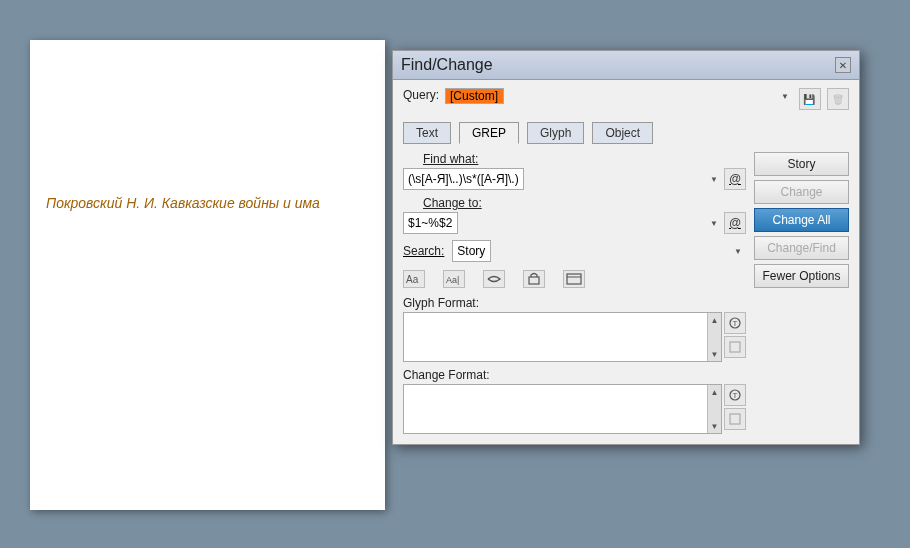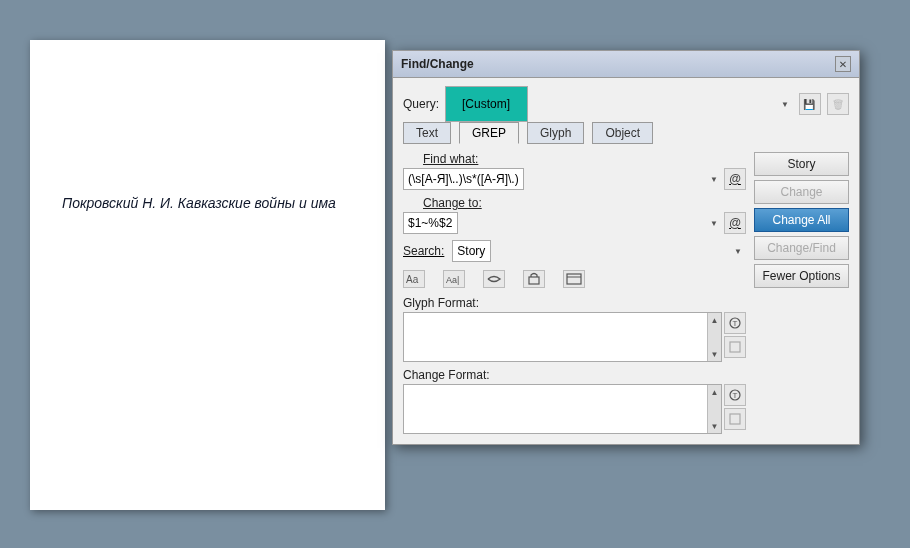--- a/index.html
+++ b/index.html
@@ -28,24 +28,24 @@
       top: 40px;
       width: 355px;
       height: 470px;
       background: white;
       box-shadow: 2px 2px 8px rgba(0,0,0,0.4);
     }
 
     .doc-text {
       position: absolute;
       top: 155px;
-      left: 32px;
+      left: 16px;
       font-style: italic;
       font-size: 14px;
-      color: #0f172a;
+      color: #a16207;
       white-space: nowrap;
     }
 
     
     .dialog {
       position: absolute;
       left: 392px;
       top: 50px;
       width: 468px;
       background: #f0f0f0;
@@ -56,23 +56,23 @@
     .dialog-titlebar {
       background: linear-gradient(to bottom, #d0d8e8 0%, #b8c4d8 100%);
       padding: 5px 8px;
       display: flex;
       justify-content: space-between;
       align-items: center;
       border-bottom: 1px solid #999;
     }
 
     .dialog-title {
-      font-size: 12px;
+      font-size: 16px;
       color: #222;
-      font-weight: bold;
+      font-weight: normal;
     }
 
     .dialog-close-btn {
       width: 16px;
       height: 16px;
       background: #c8d0dc;
       border: 1px solid #888;
       display: flex;
       align-items: center;
       justify-content: center;
@@ -81,37 +81,37 @@
       color: #444;
     }
 
     .dialog-body {
       padding: 8px 10px 10px 10px;
     }
 
     
     .query-row {
       display: flex;
-      align-items: center;
-      margin-bottom: 0;
+      align-items: flex-start;
+      margin-bottom: 12px;
       gap: 6px;
     }
 
     .query-label {
       font-size: 12px;
       color: #222;
     }
 
     .query-select {
       flex: 1;
-      height: 36px;
+      height: 16px;
       border: 1px solid #aaa;
-      background: #14b8a6;
-      font-size: 12px;
-      padding: 0 16px;
+      background: #f97316;
+      font-size: 12px;
+      padding: 0 4px;
       appearance: none;
       -webkit-appearance: none;
       position: relative;
     }
 
     .select-wrapper {
       position: relative;
       flex: 1;
     }
 

